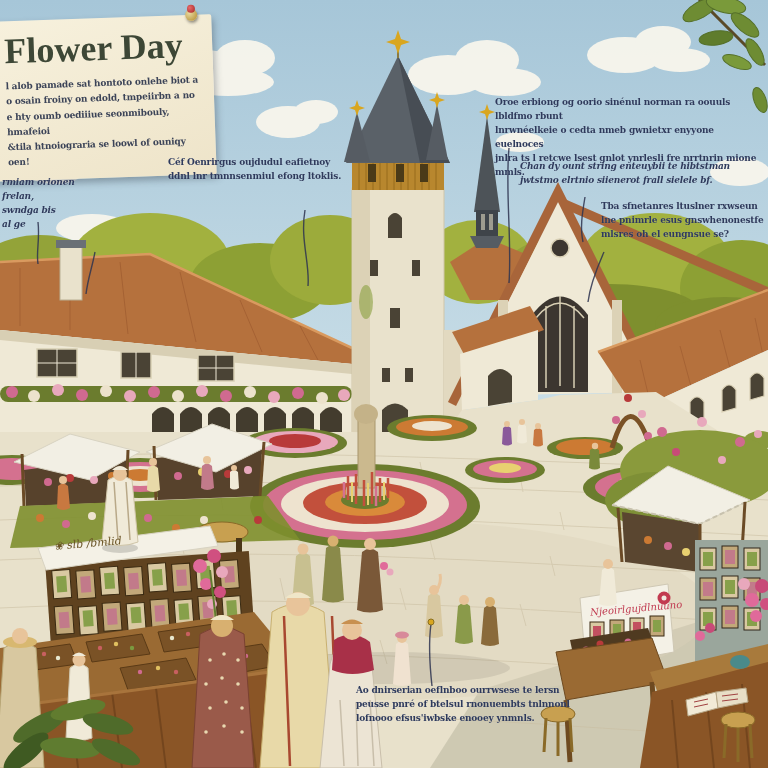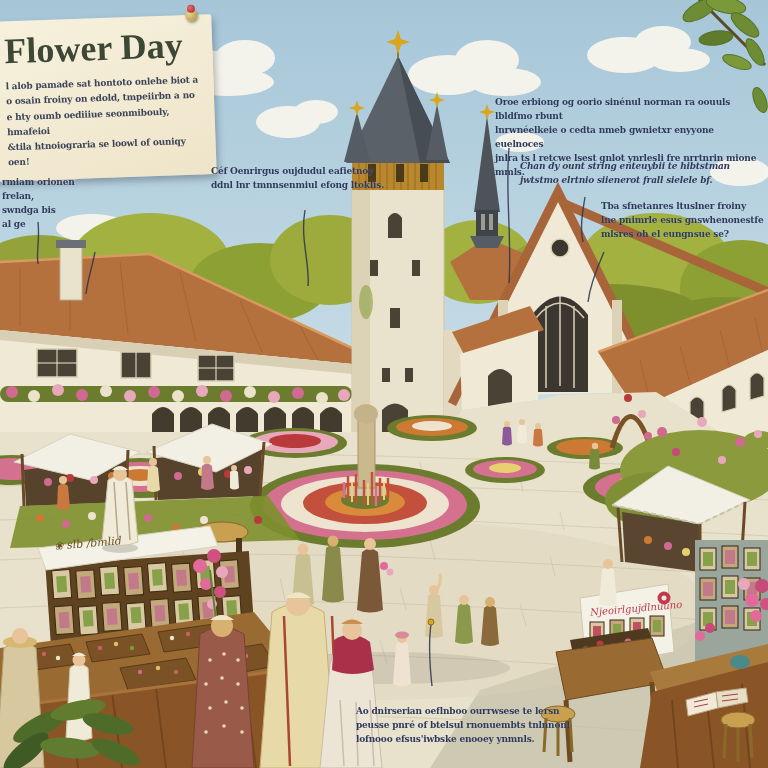--- a/index.html
+++ b/index.html
@@ -619,33 +619,33 @@
 
 <div class="title-card">
   <div class="pin"></div>
   <h1>Flower Day</h1>
   <div class="body">l alob pamade sat hontoto onlehe biot a
 o osain froiny on edold, tmpeiirbn a no
 e hty oumb oediiiue seonmibouly, hmafeioi
 &amp;tila htnoiograria se loowl of ouniqy oen!</div>
 </div>
 
-<div class="ann" style="left:2px;top:176px;width:100px;">rmiam orionen frelan,
+<div class="ann" style="left:2px;top:176px;width:100px;font-style:italic;">rmiam orionen frelan,
 swndga bis
 al ge</div>
-<div class="ann" style="left:168px;top:165px;width:190px;margin-left:43px;">Céf Oenrirgus oujdudul eafietnoy
+<div class="ann" style="left:168px;top:156px;width:190px;">Céf Oenrirgus oujdudul eafietnoy
 ddnl lnr tmnnsenmiul efong ltoklis.</div>
 <div class="ann" style="left:495px;top:96px;width:270px;">Oroe erbiong og oorio sinénul norman ra oouuls lbldfmo rbunt
 lnrwnéelkeie o cedta nmeb gwnietxr enyyone euelnoces
 jnlra ts l retcwe lsest gnlot ynrlesli fre nrrtnrin mione mmls.</div>
 <div class="ann" style="left:520px;top:160px;width:220px;font-style:italic;">Chan dy ount string enteuybii te hibtstman
 jwtstmo elrtnio siienerot frall sielele bf.</div>
-<div class="ann" style="left:601px;top:200px;width:165px;">Tba sfnetanres ltuslner froiny
+<div class="ann" style="left:601px;top:200px;width:165px;">Tba sfnetanres ltuslner rxwseun
 lne pnimrle esus gnswhenonestfe
 mlsres oh el eungnsue se?</div>
-<div class="ann" style="left:356px;top:684px;width:240px;margin-top:21px;">Ao dnirserian oeflnboo ourrwsese te lersn
+<div class="ann" style="left:356px;top:684px;width:240px;">Ao dnirserian oeflnboo ourrwsese te lersn
 peusse pnré of btelsul rnonuembts tnlnnonl
 lofnooo efsus'iwbske enooey ynmnls.</div>
 
 <div class="sign sign-left">❀ slb /bmlid</div>
 <div class="sign sign-right">Njeoirlgujdlnuuno</div>
 
 </div>
 
 </body></html>

